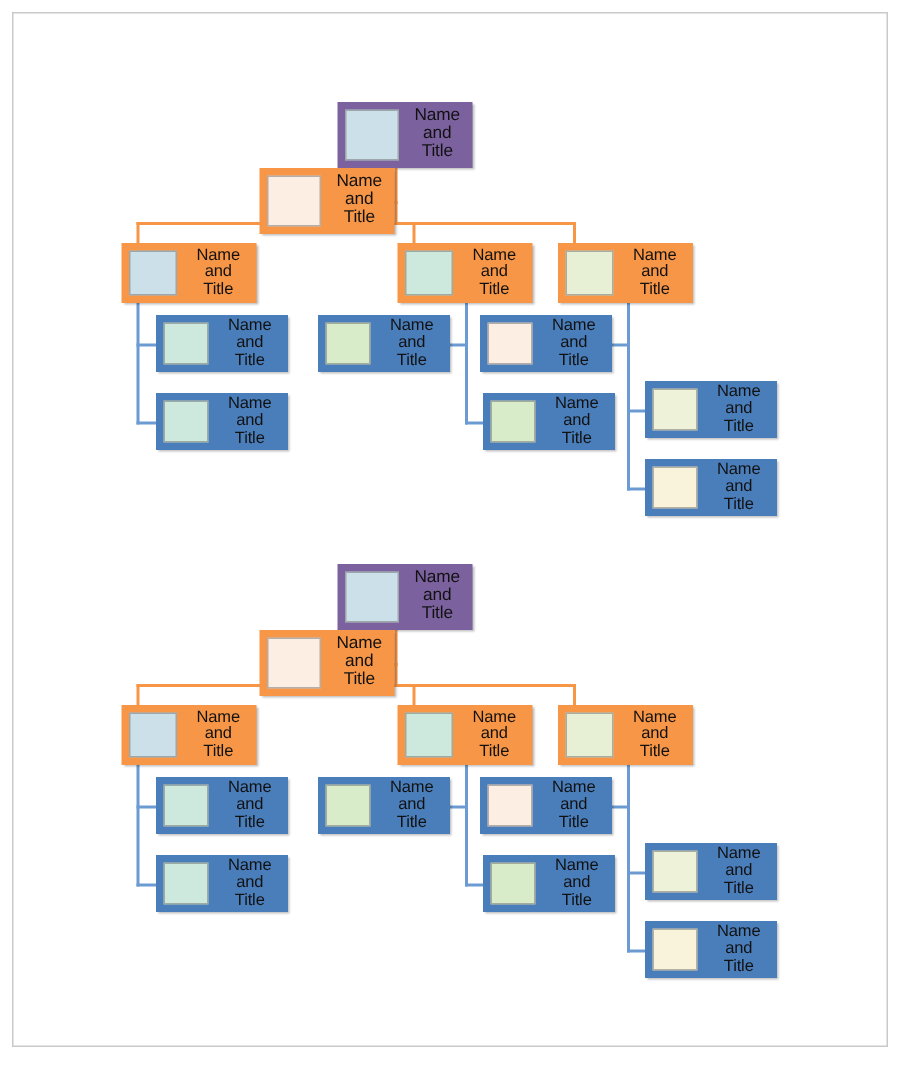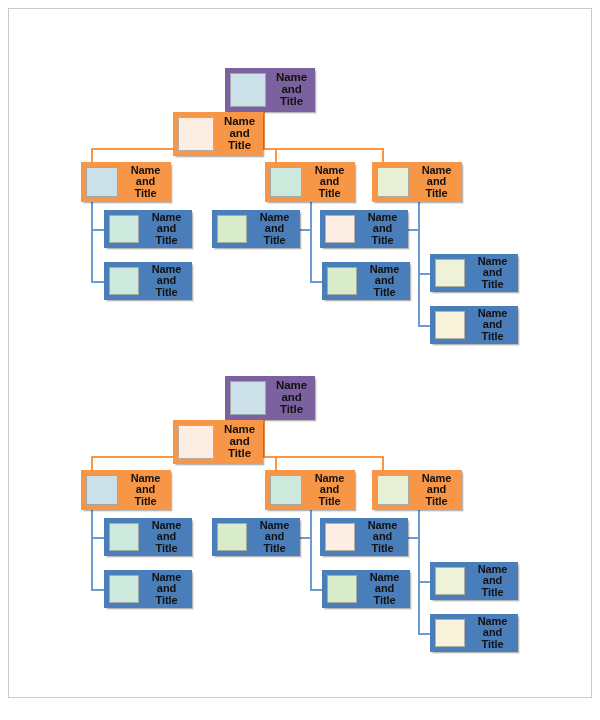--- a/index.html
+++ b/index.html
@@ -38,21 +38,21 @@
     box-sizing:border-box;
     flex:0 0 auto;
   }
   .node .lbl{
     flex:1 1 auto;
     display:flex;
     flex-direction:column;
     align-items:center;
     justify-content:center;
     color:#111111;
-    font-weight:bold;
+    font-weight:normal;
     line-height:1.02;
     letter-spacing:-0.1px;
     padding-right:2px;
   }
   .node .lbl span{display:block;}
 
   
   .n-root{background:#7c619f;}
   .n-orange{background:#f79646;}
   .n-blue{background:#4a7ebb;}

